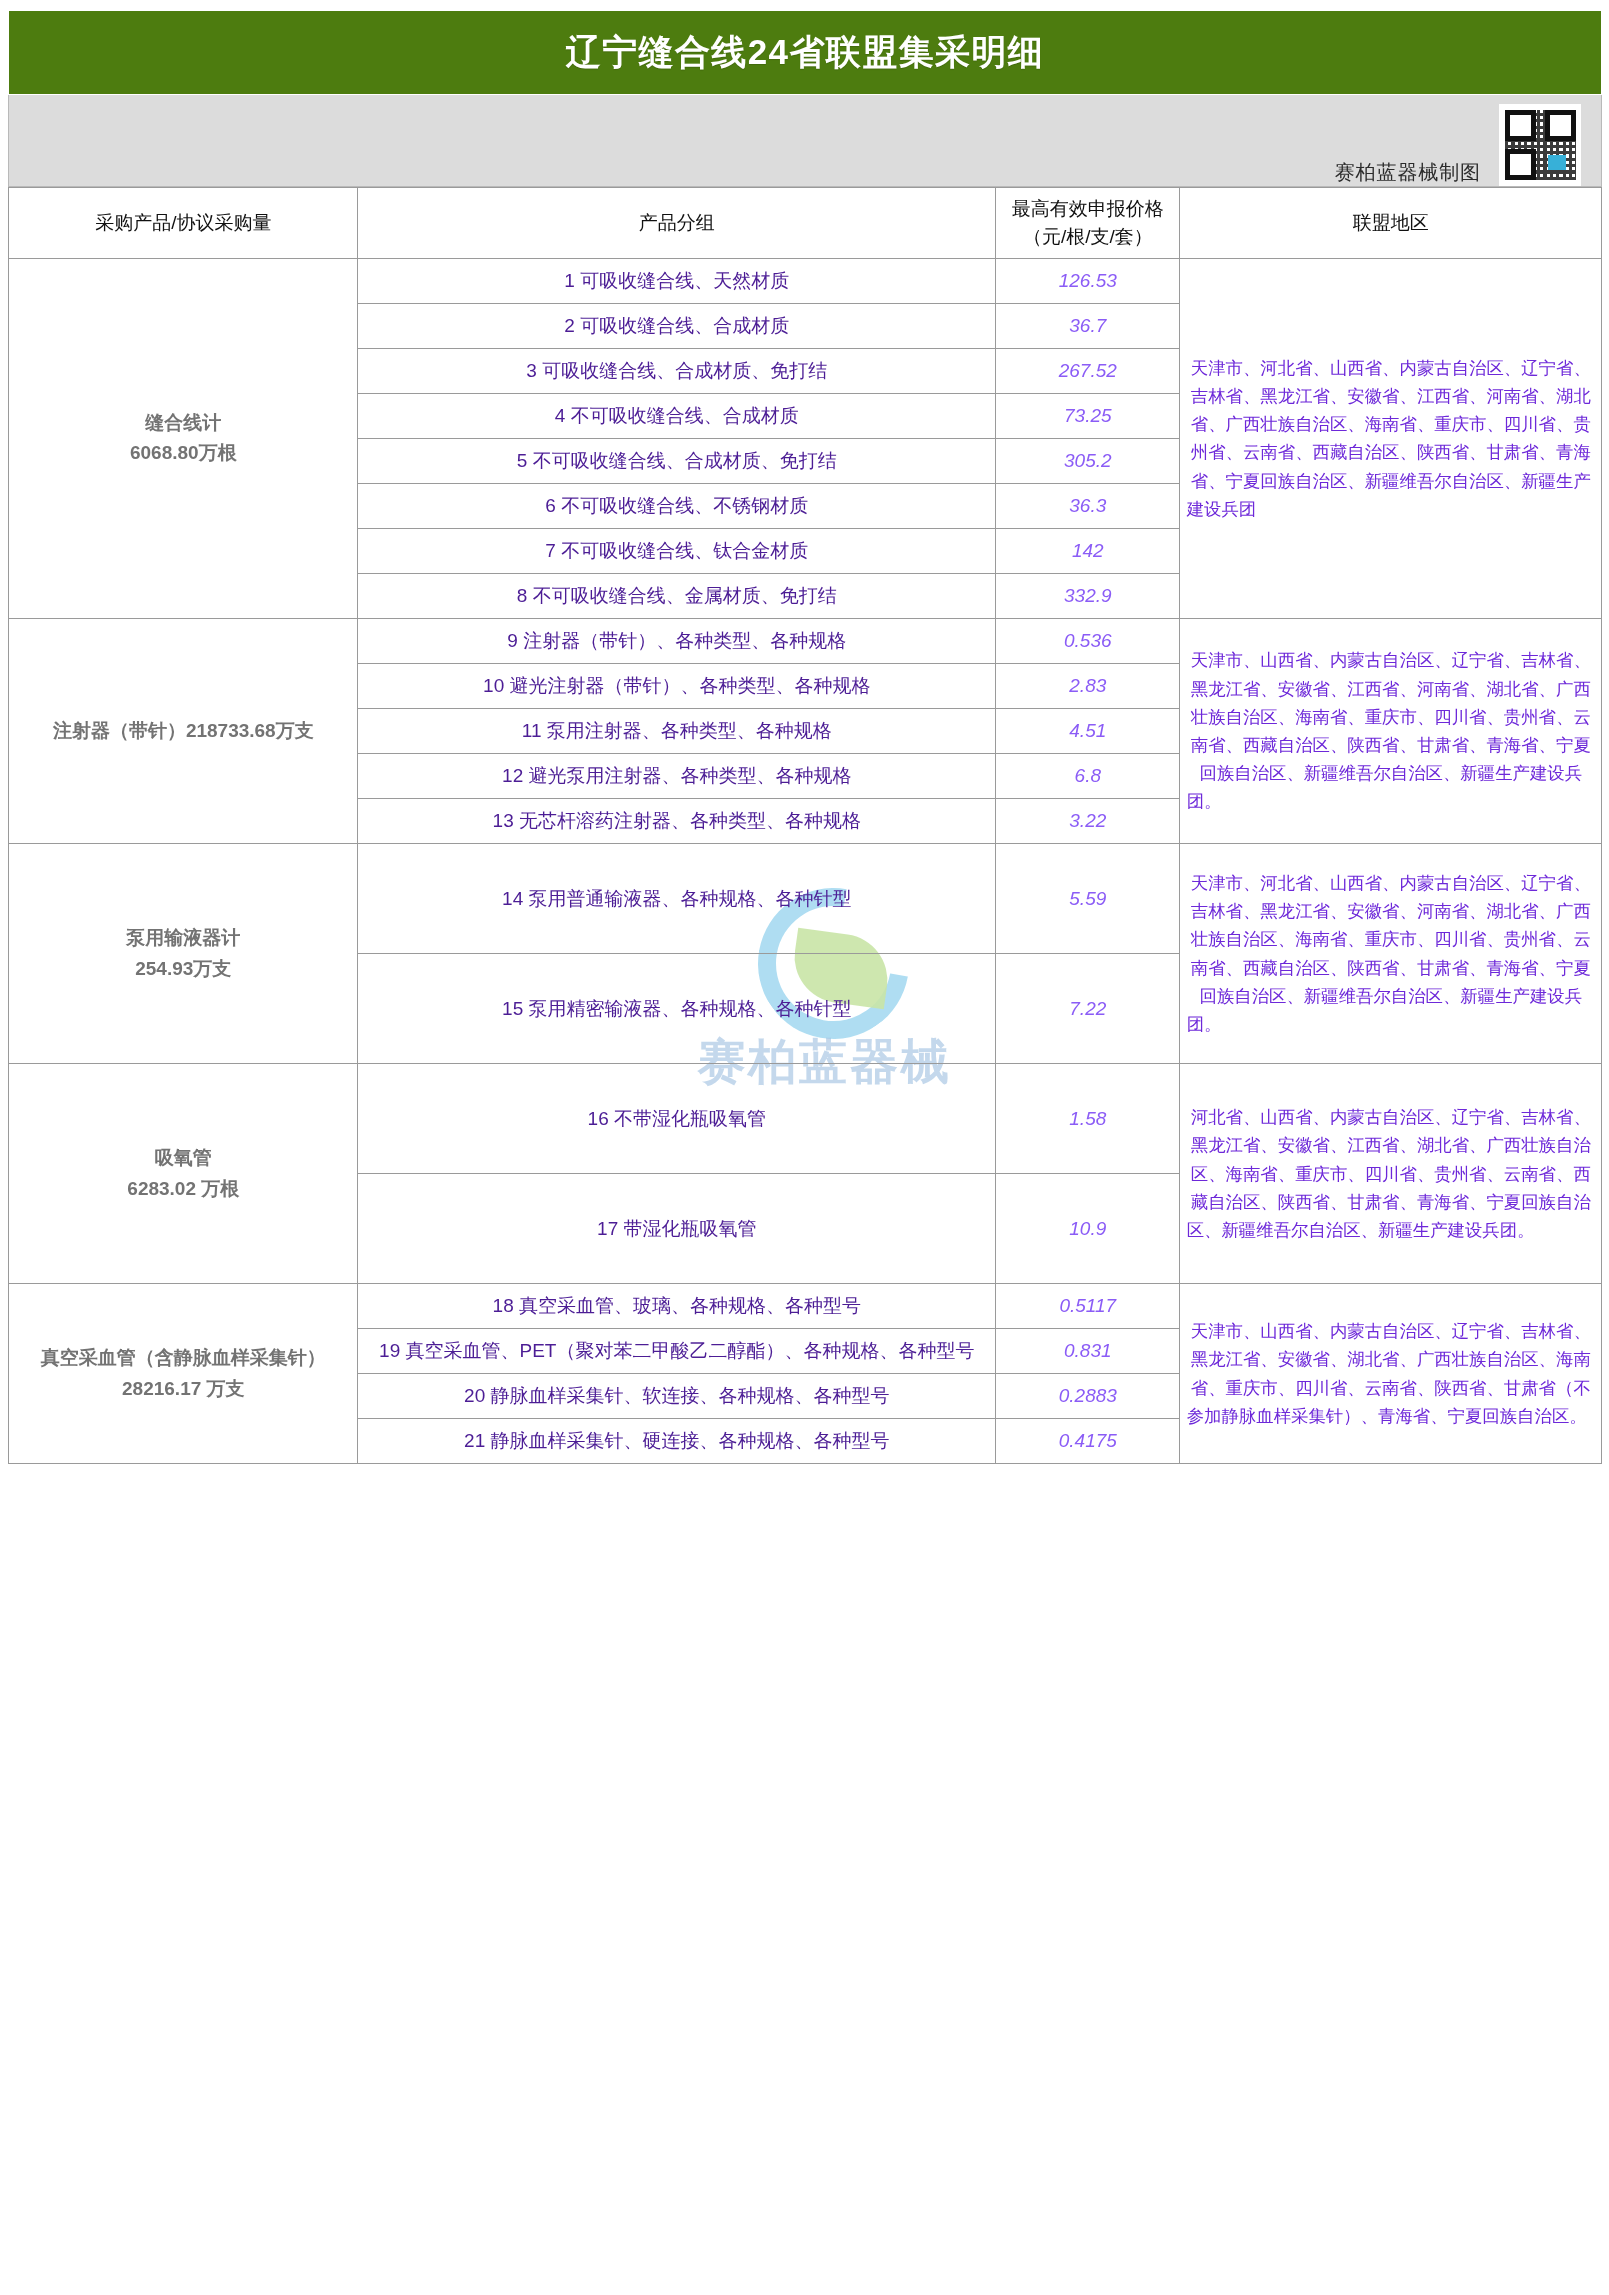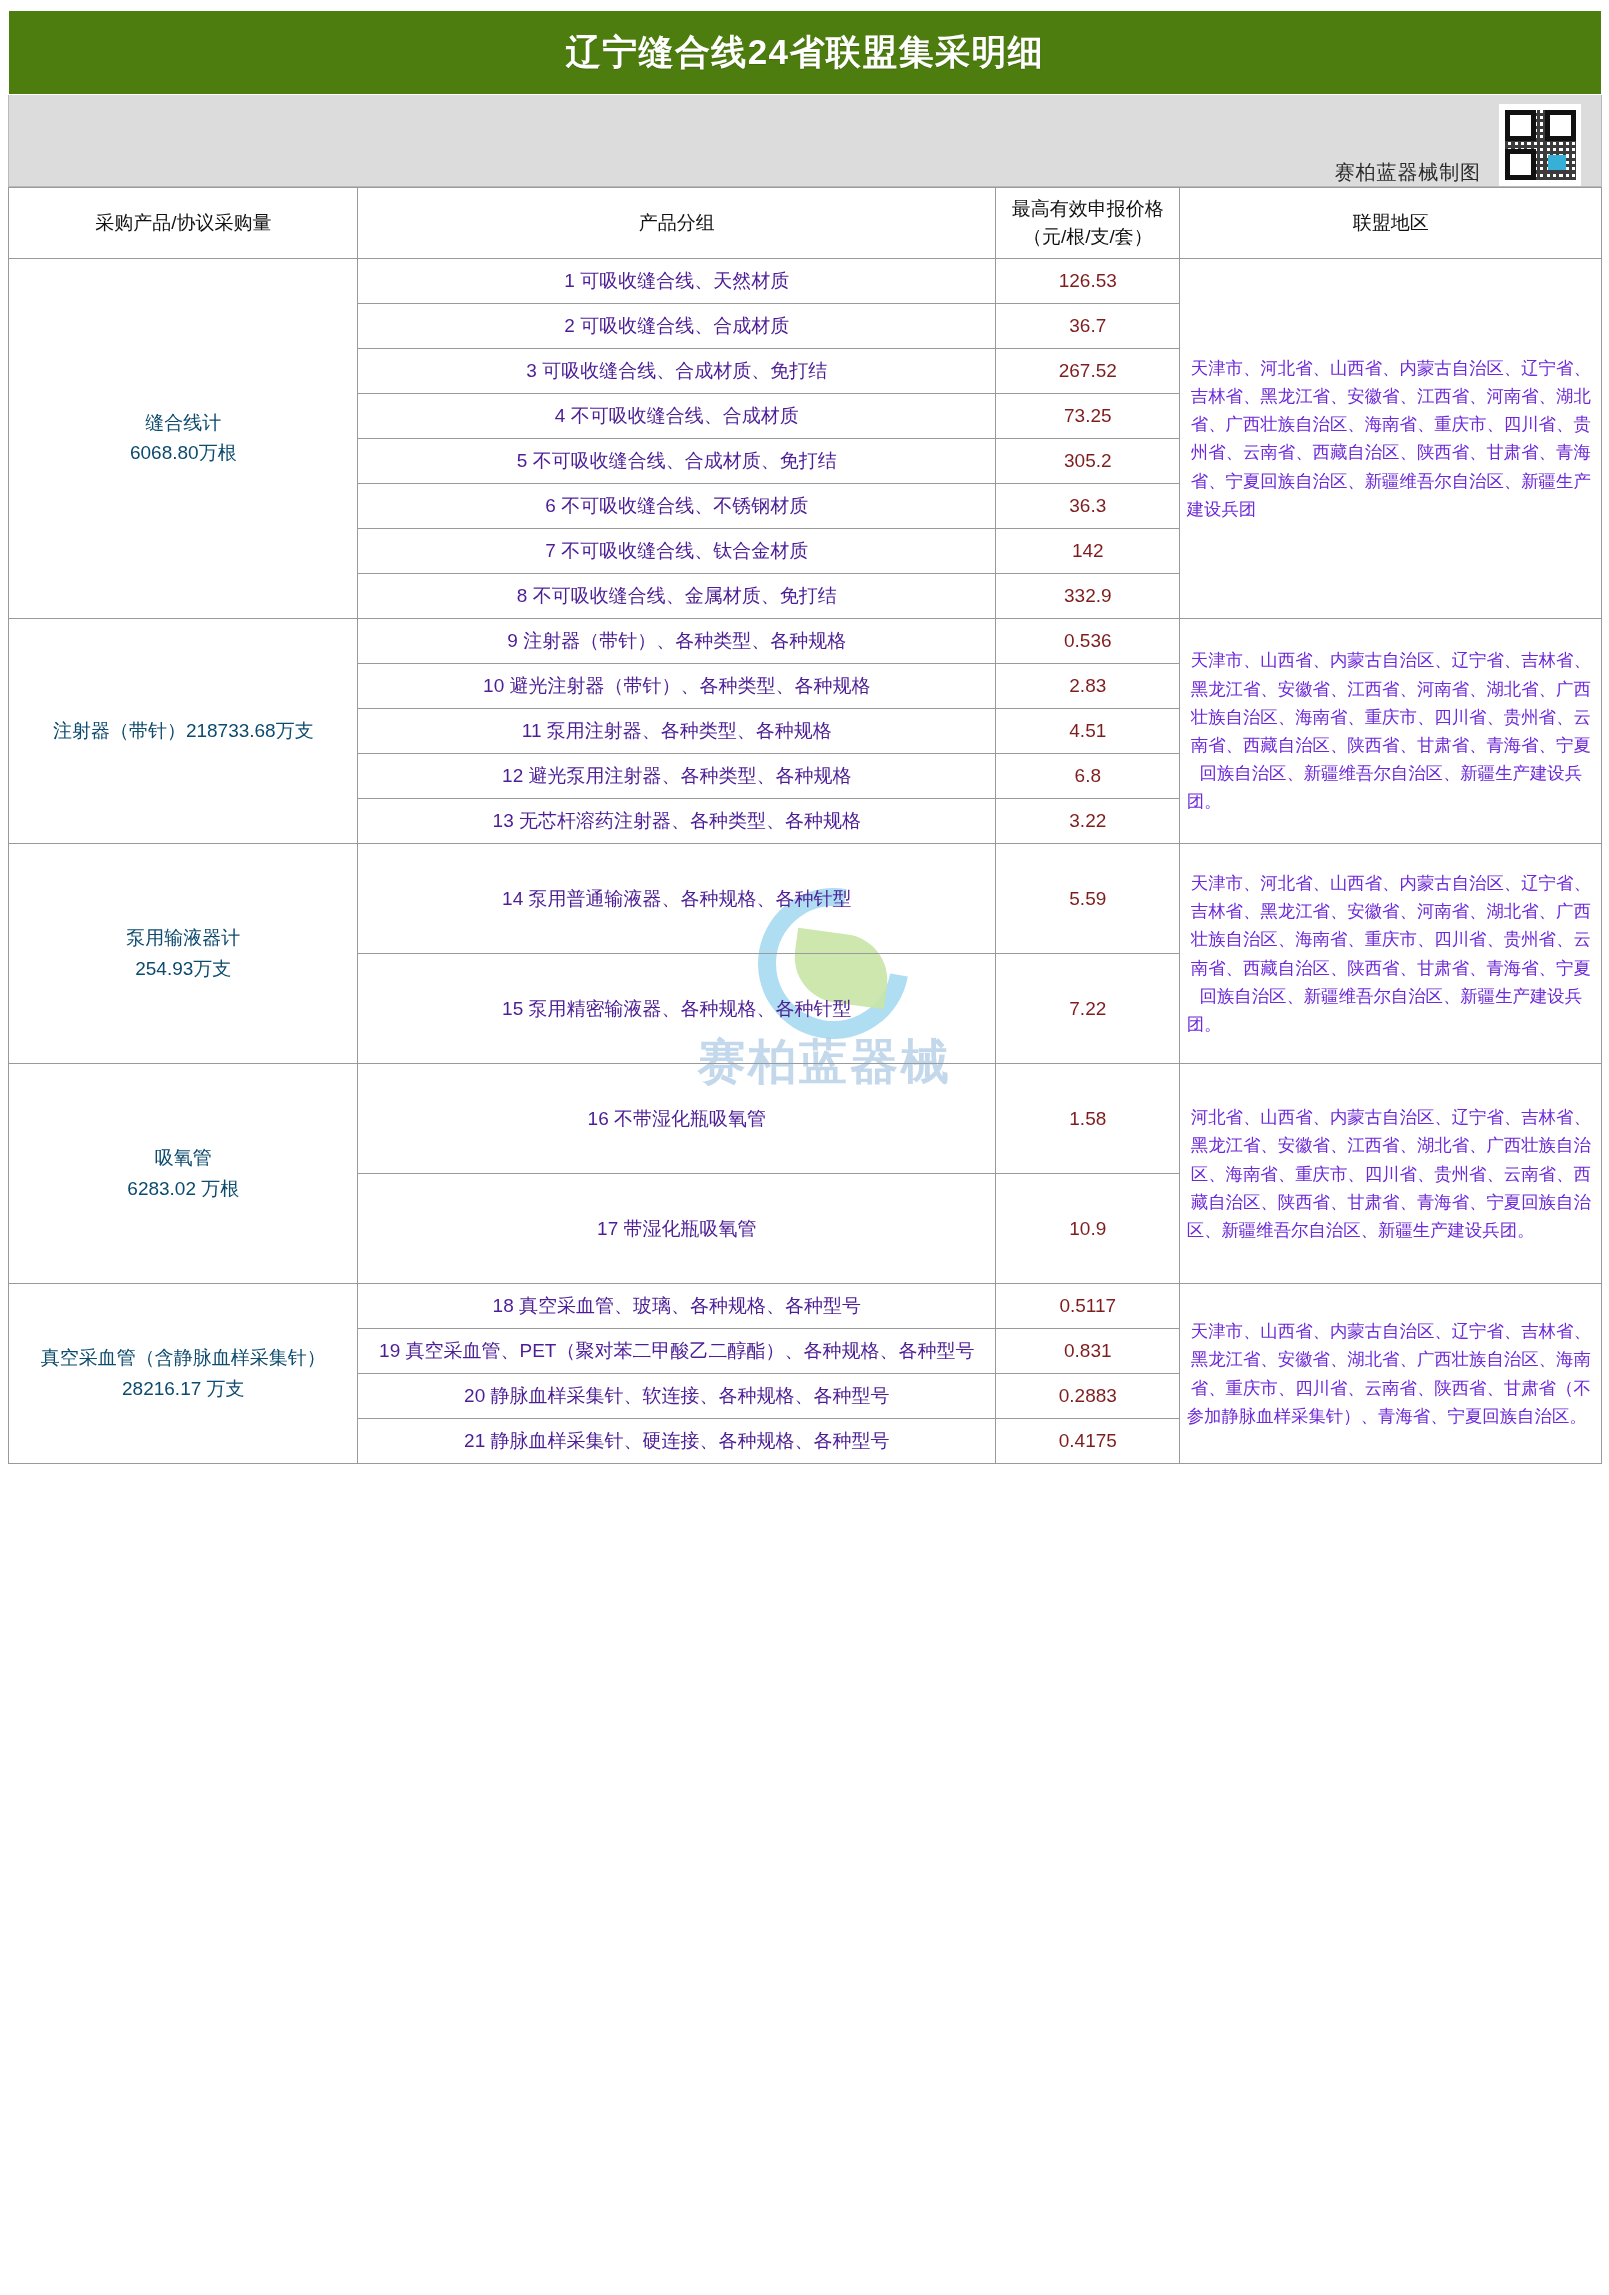--- a/index.html
+++ b/index.html
@@ -114,33 +114,34 @@
     padding: 12px 7.3px;
   }
   col.c1 { width: 349px; }
   col.c2 { width: 638px; }
   col.c3 { width: 184px; }
   col.c4 { width: 422px; }
 
   td.group {
     font-size: 19px;
     line-height: 1.6;
-    color: #0c4a6e;
-    font-weight: normal;
+    color: #737373;
+    font-weight: bold;
     padding: 9.2px 8.3px;
   }
   td.prod {
     font-size: 19px;
     line-height: 1.55;
     color: #4c1d95;
     padding: 12px 13.8px;
   }
   td.price {
     font-size: 19px;
-    color: #7f1d1d;
+    color: #8b5cf6;
+    font-style: italic;
   }
   td.region {
     font-size: 17.4px;
     line-height: 1.62;
     color: #6d28d9;
     text-align: justify;
     text-align-last: left;
     padding: 12px 12px;
   }
 

